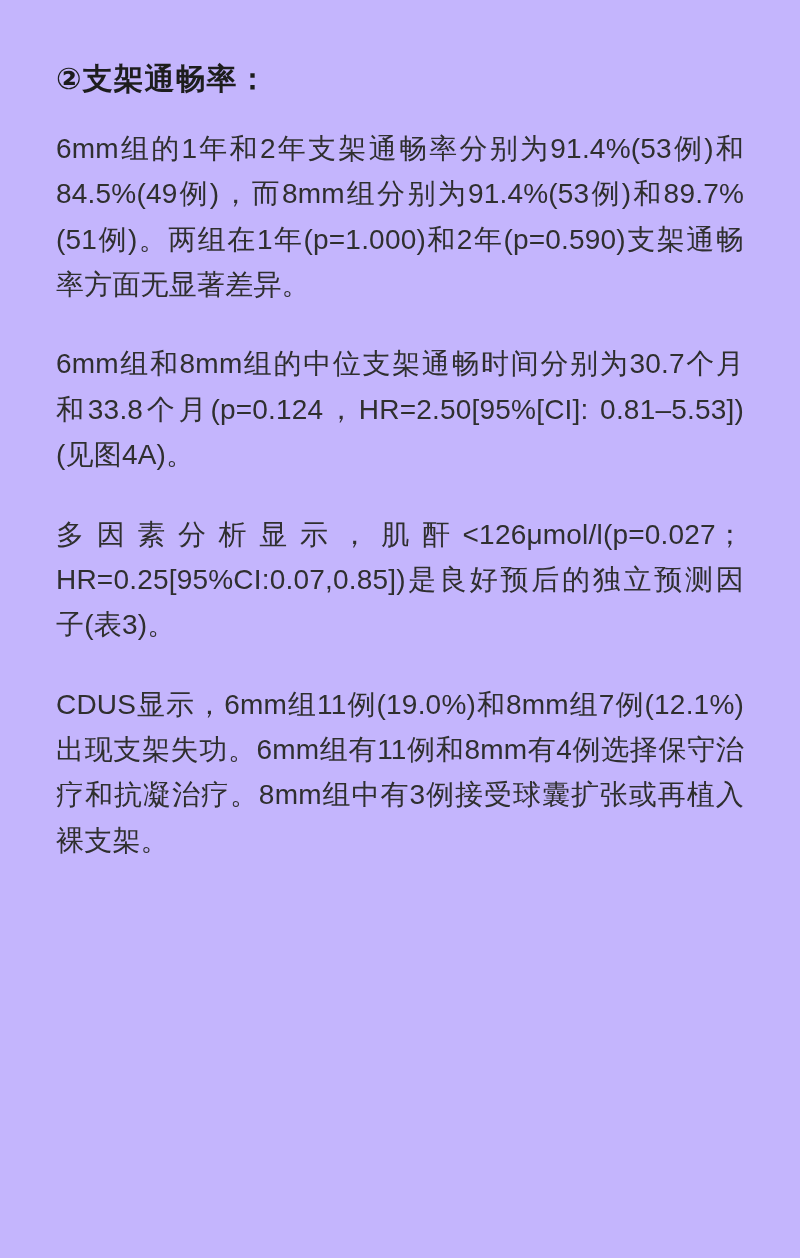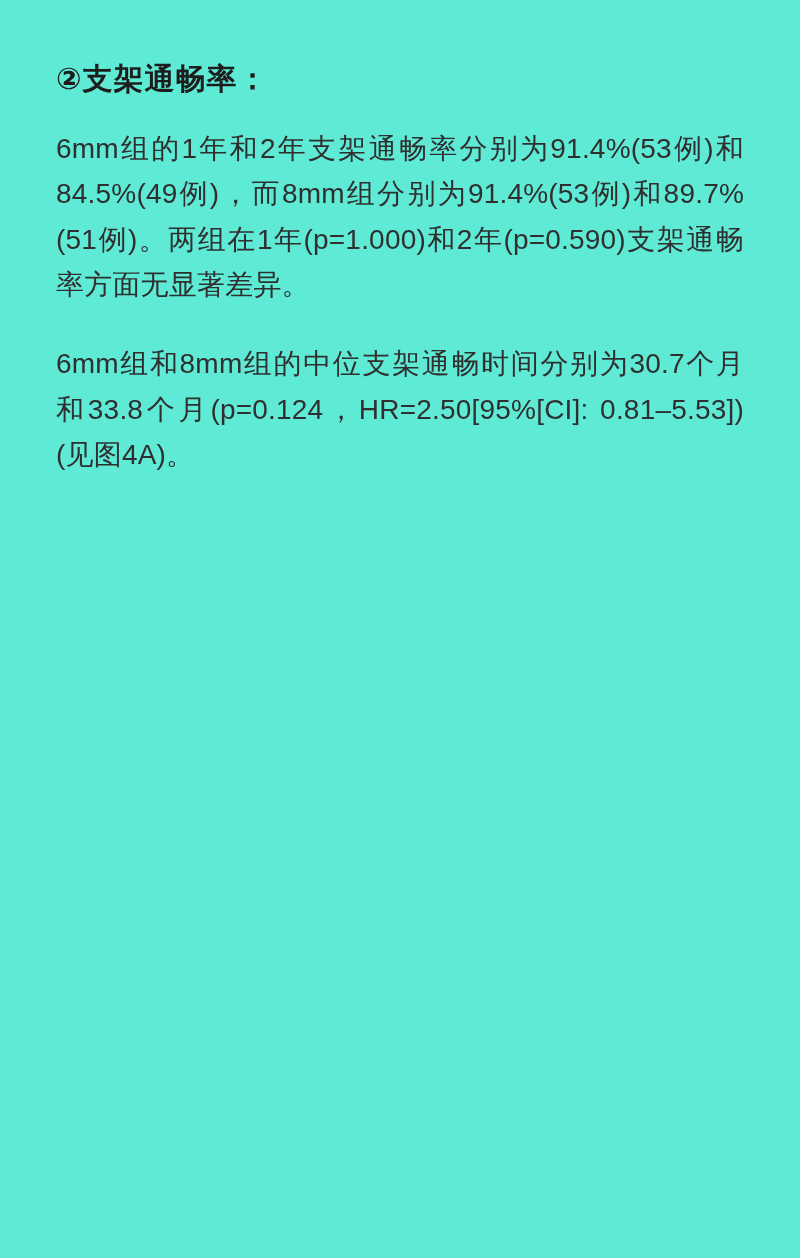--- a/index.html
+++ b/index.html
@@ -12,21 +12,21 @@
     background: #ffffff;
     font-family: "Liberation Sans", "DejaVu Sans", sans-serif;
     color: #2b2b2b;
     overflow: hidden;
   }
   .page {
     box-sizing: border-box;
     width: 800px;
     height: 1258px;
     padding: 48px 56px 0 56px;
-    background: #5eead4;
+    background: #c4b5fd;
   }
   .heading {
     font-size: 30px;
     font-weight: 700;
     letter-spacing: 1px;
     color: #1d1d1d;
     margin: 10px 0 26px 0;
     line-height: 1.4;
   }
   .para {
@@ -47,15 +47,17 @@
 <body>
 
 <div class="page">
 
   <h2 class="heading">②支架通畅率：</h2>
 
   <p class="para">6mm组的1年和2年支架通畅率分别为91.4%(53例)和84.5%(49例)，而8mm组分别为91.4%(53例)和89.7%(51例)。两组在1年(p=1.000)和2年(p=0.590)支架通畅率方面无显著差异。</p>
 
   <p class="para">6mm组和8mm组的中位支架通畅时间分别为30.7个月和33.8个月(p=0.124，HR=2.50[95%[CI]: 0.81–5.53])(见图4A)。</p>
 
+  <p class="para">多因素分析显示，肌酐&lt;126μmol/l(p=0.027；HR=0.25[95%CI:0.07,0.85])是良好预后的独立预测因子(表3)。</p>
 
+  <p class="para">CDUS显示，6mm组11例(19.0%)和8mm组7例(12.1%)出现支架失功。6mm组有11例和8mm有4例选择保守治疗和抗凝治疗。8mm组中有3例接受球囊扩张或再植入裸支架。</p>
 
 </div>
 
 </body></html>

